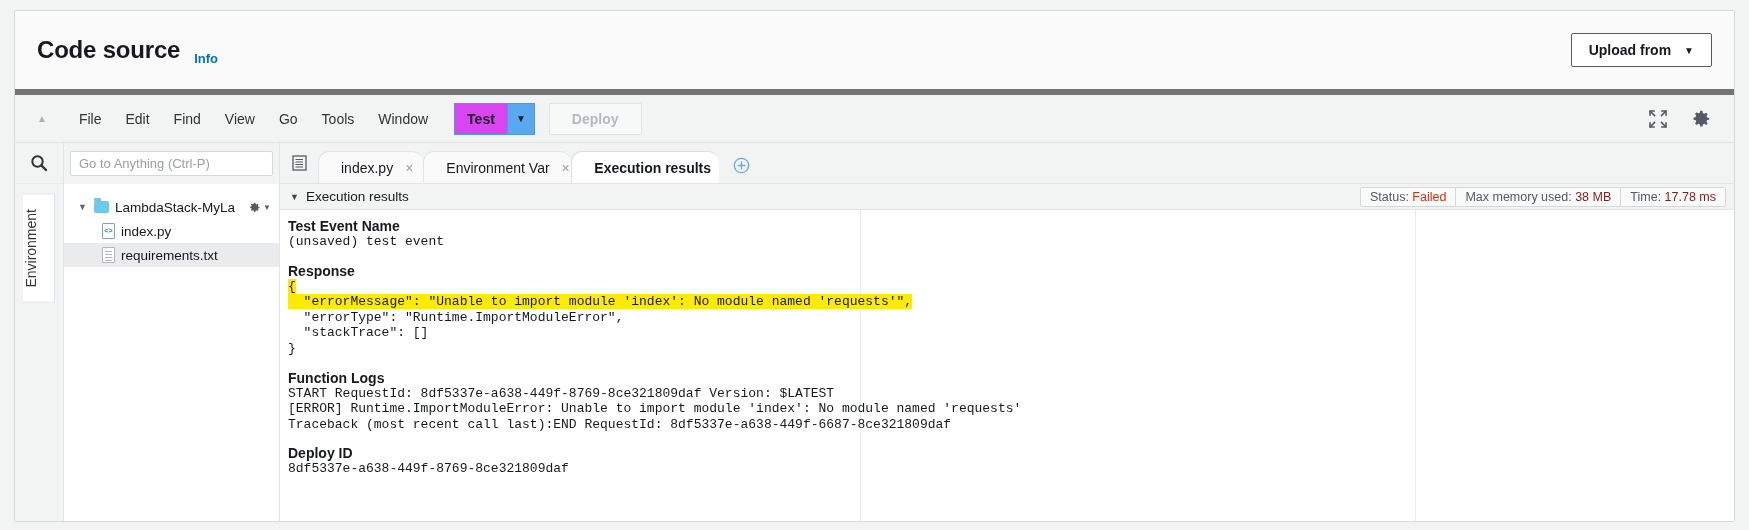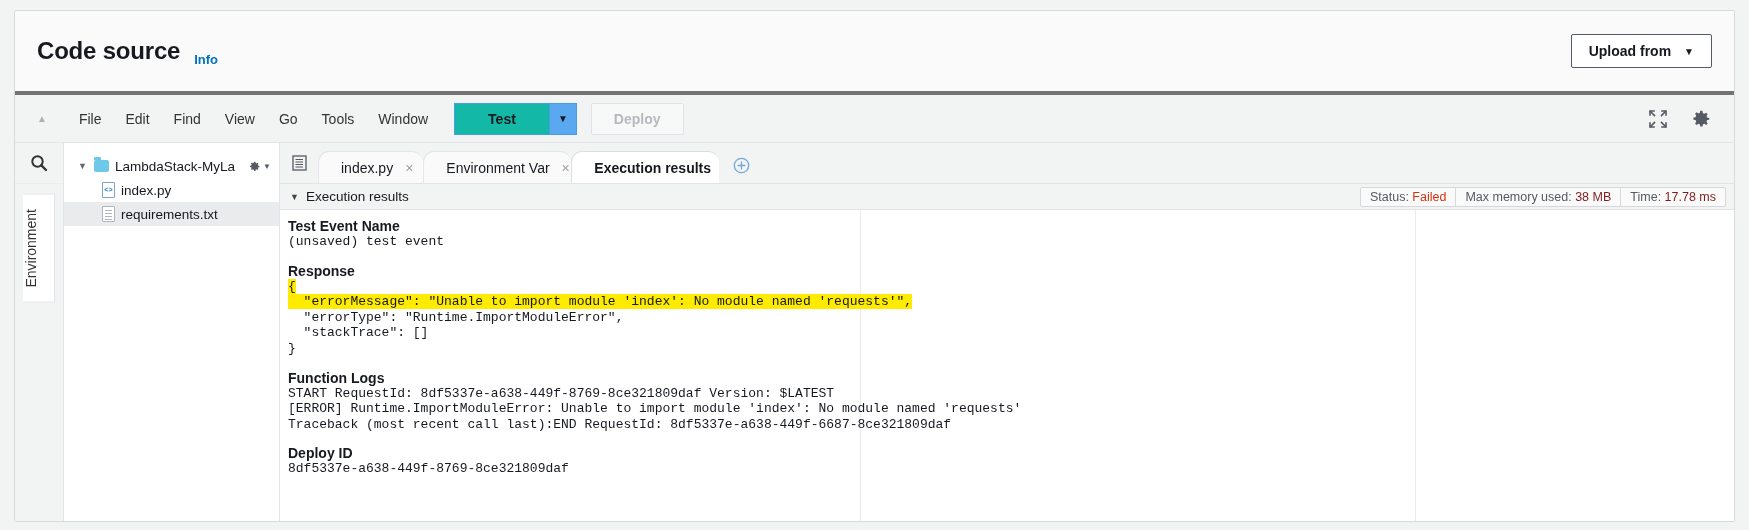--- a/index.html
+++ b/index.html
@@ -16,21 +16,21 @@
     background: #ffffff;
     border: 1px solid #d5dbdb;
     border-radius: 2px;
     overflow: hidden;
   }
 
   
   .hdr {
     height: 84px;
     background: #fafafa;
-    border-bottom: 4px solid #737373;
+    border-bottom: 6px solid #737373;
     display: flex; align-items: center;
     padding: 0 22px 0 22px;
   }
   .hdr-title {
     font-size: 24px; font-weight: bold; color: #16191f;
     letter-spacing: -0.2px;
   }
   .hdr-info {
     font-size: 13px; font-weight: bold; color: #0073bb;
     margin-left: 14px; cursor: pointer;
@@ -57,24 +57,24 @@
   }
   .collapse-arrow {
     color: #aab1b5; font-size: 10px; margin-right: 20px; cursor: pointer;
   }
   .menu-item {
     font-size: 14px; color: #333; padding: 0 12px; cursor: pointer;
     line-height: 30px;
   }
   .test-group { display: flex; margin-left: 14px; }
   .test-btn {
-    background: #14b8a6; color: #16191f;
+    background: #d946ef; color: #16191f;
     font-size: 14px; font-weight: bold;
     border: 1px solid #4b9ae4; border-right: none;
-    padding: 0 33px; height: 32px; line-height: 30px;
+    padding: 0 12px; height: 32px; line-height: 30px;
     cursor: pointer;
   }
   .test-caret {
     background: #5aa9f0; border: 1px solid #4b9ae4;
     width: 28px; height: 32px; cursor: pointer;
     display: flex; align-items: center; justify-content: center;
     font-size: 10px; color: #16191f;
   }
   .deploy-btn {
     margin-left: 14px;
@@ -277,20 +277,23 @@
       <div class="rail-search">
         <svg width="18" height="18" viewBox="0 0 18 18">
           <circle cx="7.5" cy="7.5" r="5.2" fill="none" stroke="#333" stroke-width="2"></circle>
           <path d="M11.4 11.4 L16 16" stroke="#333" stroke-width="2.4" stroke-linecap="round"></path>
         </svg>
       </div>
       <div class="rail-tab">Environment</div>
     </div>
 
     <div class="explorer">
+      <div class="goto-wrap">
+        <input class="goto-input" type="text" placeholder="Go to Anything (Ctrl-P)" style="">
+      </div>
       <div class="tree">
         <div class="tree-row">
           <span class="tw">▼</span>
           <span class="folder"></span>
           <span>LambdaStack-MyLa</span>
           <span class="gear-sm">
             <svg width="13" height="13" viewBox="0 0 24 24" fill="#545b64">
               <path d="M12 8.4a3.6 3.6 0 100 7.2 3.6 3.6 0 000-7.2zm0 5.6a2 2 0 110-4 2 2 0 010 4z"></path>
               <path d="M21 13.2v-2.4l-2.3-.4a6.9 6.9 0 00-.7-1.7l1.3-1.9-1.7-1.7-1.9 1.3a6.9 6.9 0 00-1.7-.7L13.6 3h-2.4l-.4 2.3c-.6.16-1.17.4-1.7.7L7.2 4.7 5.5 6.4l1.3 1.9c-.3.53-.54 1.1-.7 1.7L3.8 10.4v2.4l2.3.4c.16.6.4 1.17.7 1.7l-1.3 1.9 1.7 1.7 1.9-1.3c.53.3 1.1.54 1.7.7l.4 2.3h2.4l.4-2.3c.6-.16 1.17-.4 1.7-.7l1.9 1.3 1.7-1.7-1.3-1.9c.3-.53.54-1.1.7-1.7l2.3-.4z"></path>
             </svg>

